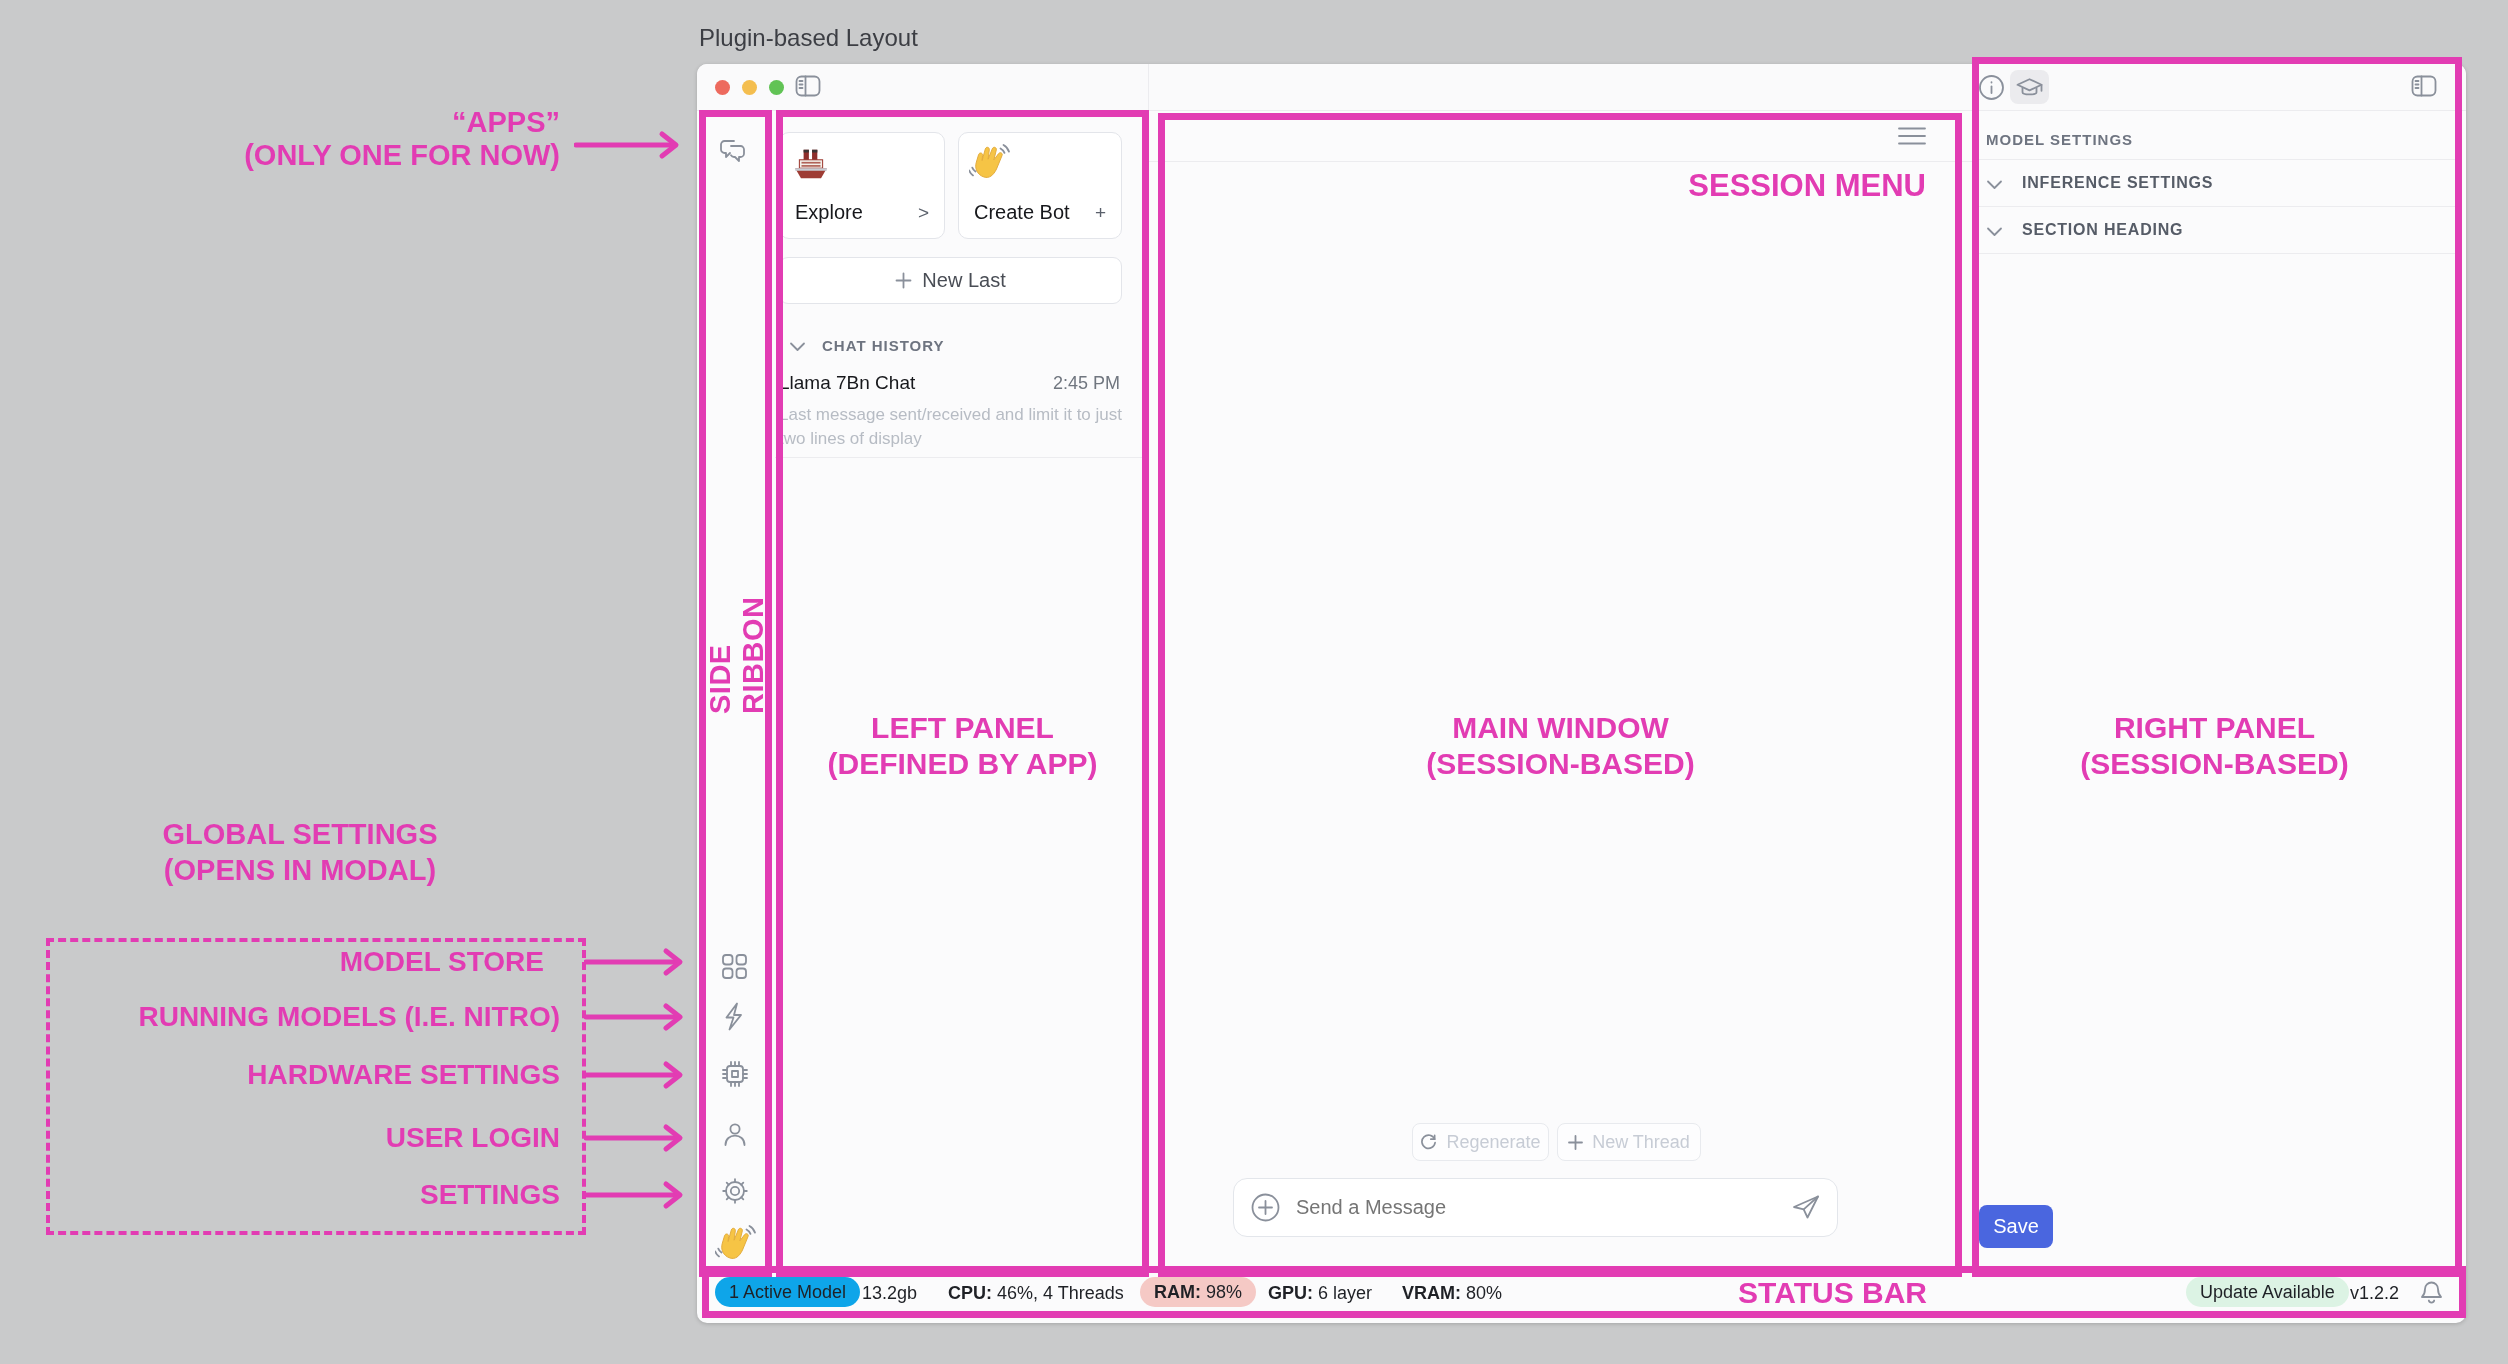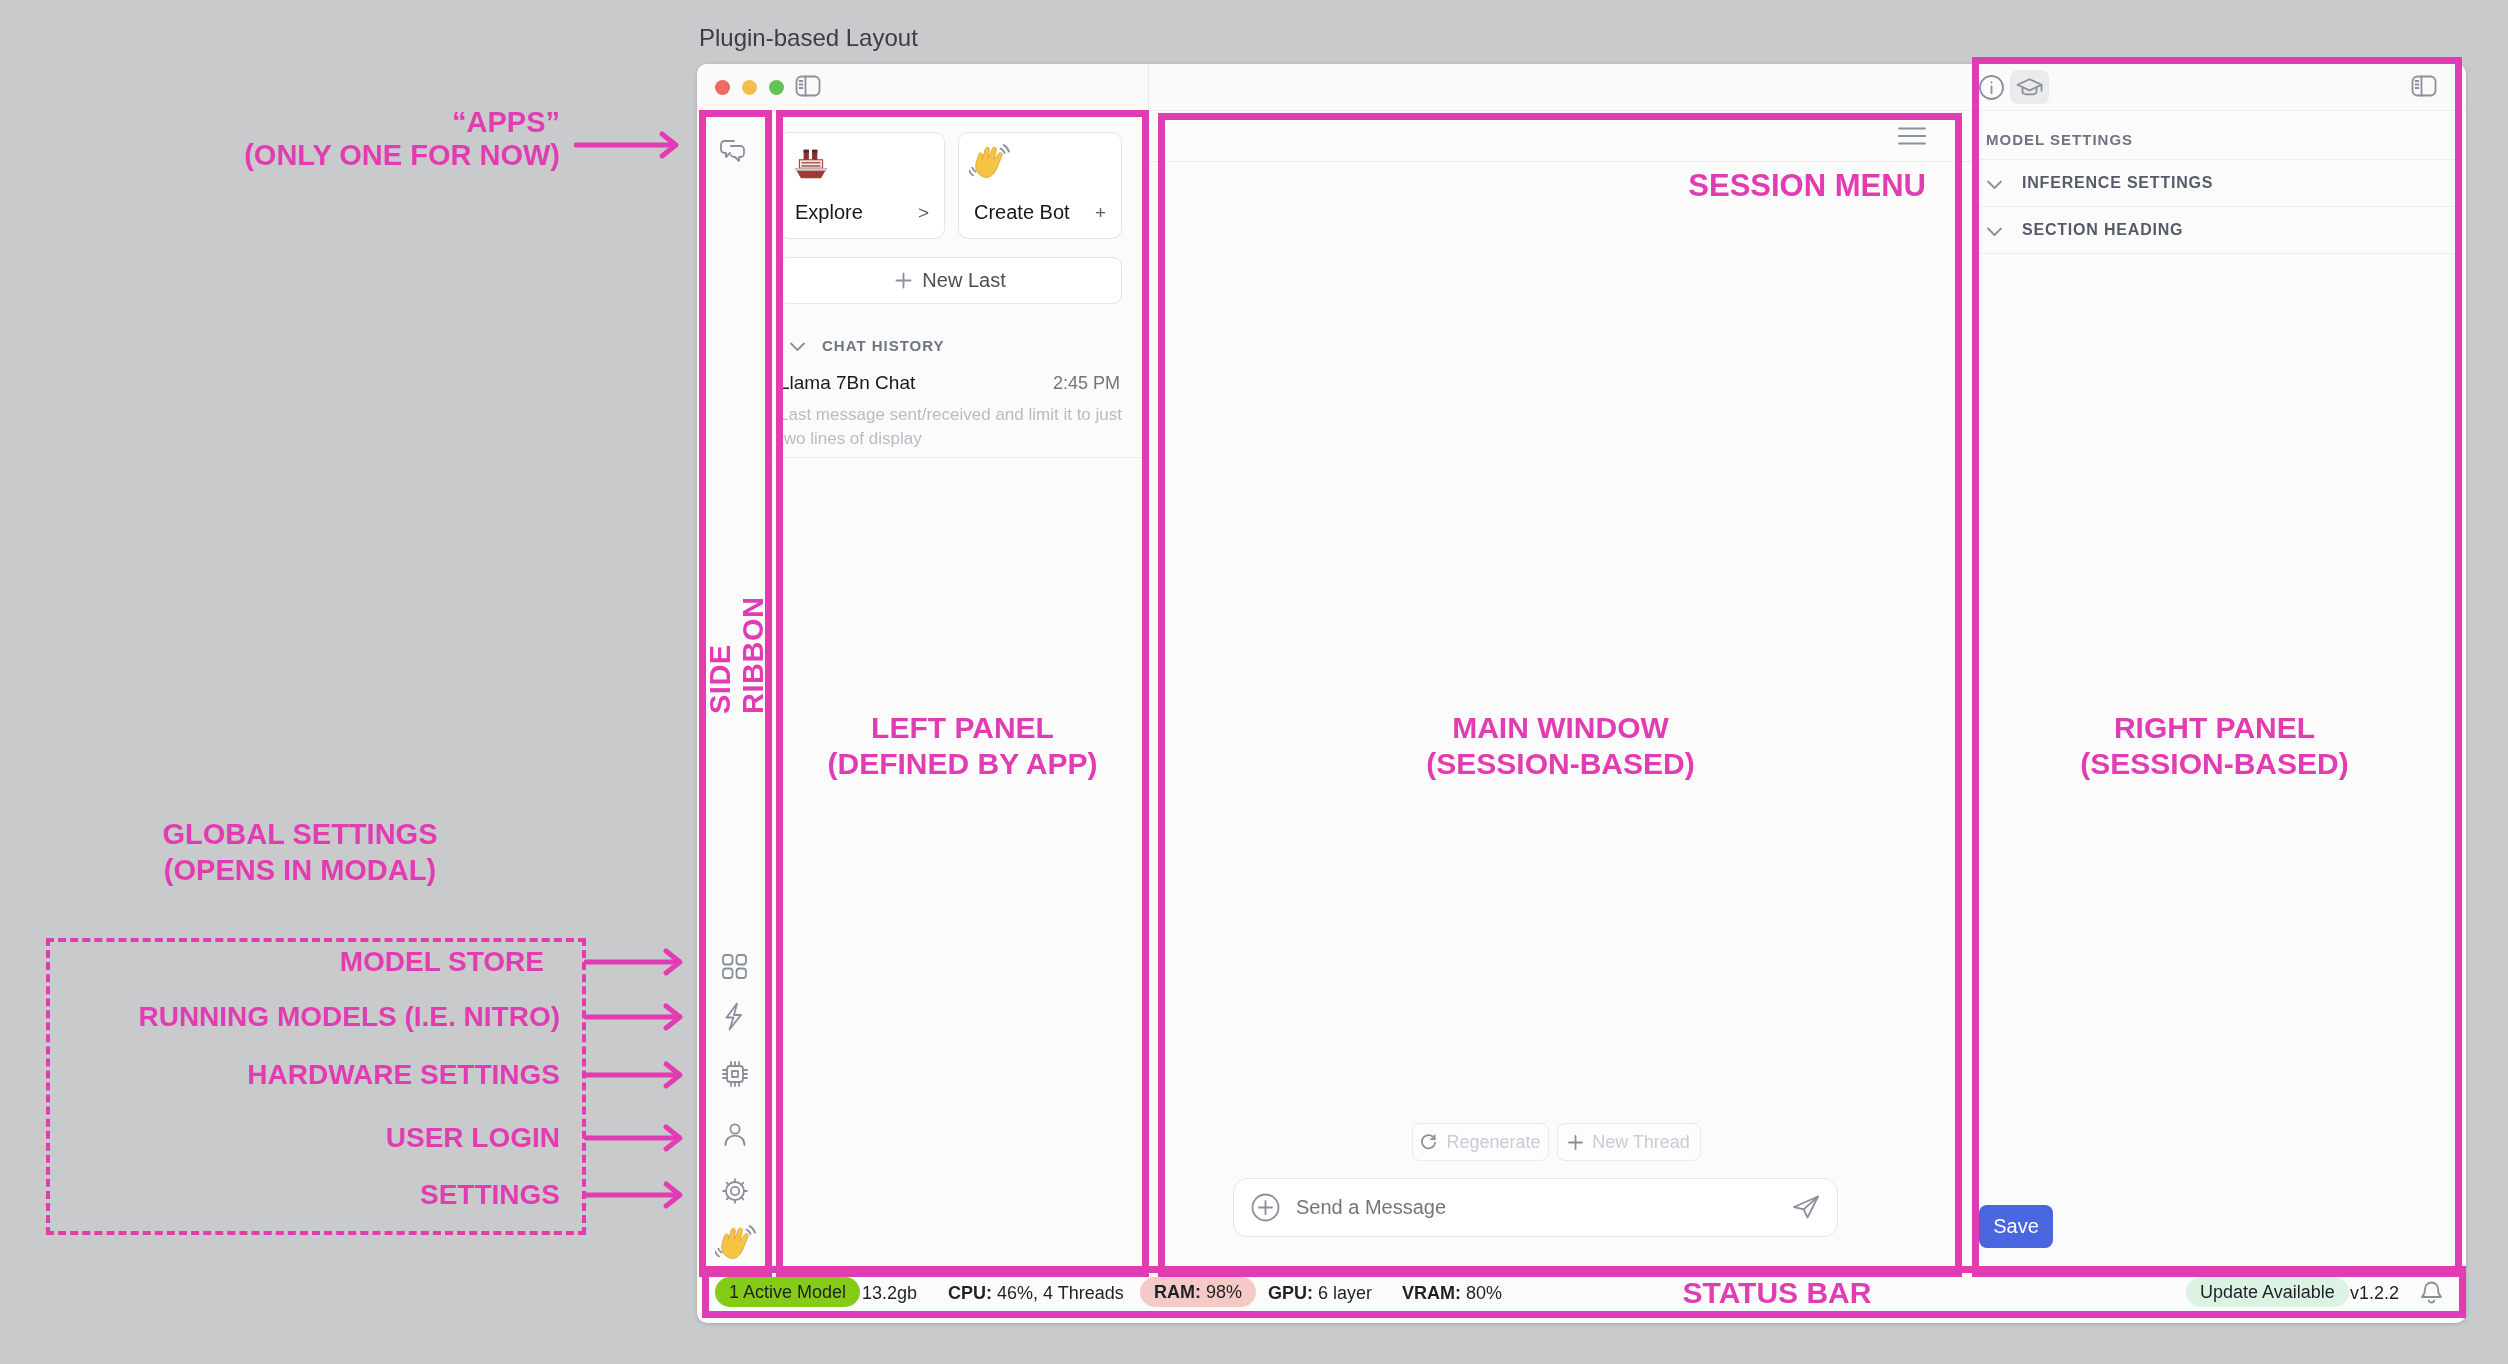--- a/index.html
+++ b/index.html
@@ -213,21 +213,21 @@
 
     <svg class="abs" style="left:1289px;top:161px;" width="17" height="13" viewBox="0 0 17 13">
       <path class="icon" stroke="#565C67" stroke-width="2" d="M2 3.5 8.5 10 15 3.5"></path>
     </svg>
     <div class="abs rp-row-label" style="left:1325px;top:157px;">SECTION HEADING</div>
     <div class="hline" style="left:1275px;top:189px;width:490px;"></div>
 
     <div class="abs" style="left:1282px;top:1141px;width:74px;height:43px;background:#4A66DF;border-radius:8px;
          color:#FFF;font-size:20px;display:flex;align-items:center;justify-content:center;cursor:pointer;">Save</div>
 
-    <div class="pill" style="left:18px;top:1213px;background:#84cc16;">1 Active Model</div>
+    <div class="pill" style="left:18px;top:1213px;background:#0ea5e9;">1 Active Model</div>
     <div class="sbtext" style="left:165px;">13.2gb</div>
     <div class="sbtext" style="left:251px;">
       <b>CPU:</b>
       <span>46%, 4 Threads</span>
     </div>
     <div class="pill" style="left:443px;top:1213px;background:#F5C9C5;">
       <b>RAM:</b>
       <span>98%</span>
     </div>
     <div class="sbtext" style="left:571px;">
@@ -277,21 +277,21 @@
     <div>(SESSION-BASED)</div>
   </div>
 
   <div class="ann" style="left:2062px;top:710px;width:305px;text-align:center;font-size:30px;line-height:36px;">
     <div>RIGHT PANEL</div>
     <div>(SESSION-BASED)</div>
   </div>
 
   <div class="ann" style="left:1626px;top:168px;width:300px;text-align:right;font-size:31px;">SESSION MENU</div>
 
-  <div class="ann" style="left:1627px;top:1276px;width:300px;text-align:center;font-size:30px;">STATUS BAR</div>
+  <div class="ann" style="left:1627px;top:1276px;width:300px;text-align:right;font-size:30px;">STATUS BAR</div>
 
   <div class="ann" style="left:105px;top:816px;width:390px;text-align:center;font-size:29px;line-height:36px;">
     <div>GLOBAL SETTINGS</div>
     <div>(OPENS IN MODAL)</div>
   </div>
 
   <div class="ann" style="left:44px;top:946px;width:500px;text-align:right;font-size:28px;">MODEL STORE</div>
   <svg class="abs" style="left:584px;top:946px;" width="112" height="32">
     <path d="M2 16H94" stroke="#E23CB3" stroke-width="5" stroke-linecap="round" fill="none"></path>
     <path d="M82 5 96 16 82 27" stroke="#E23CB3" stroke-width="5" stroke-linecap="round" stroke-linejoin="round" fill="none"></path>

